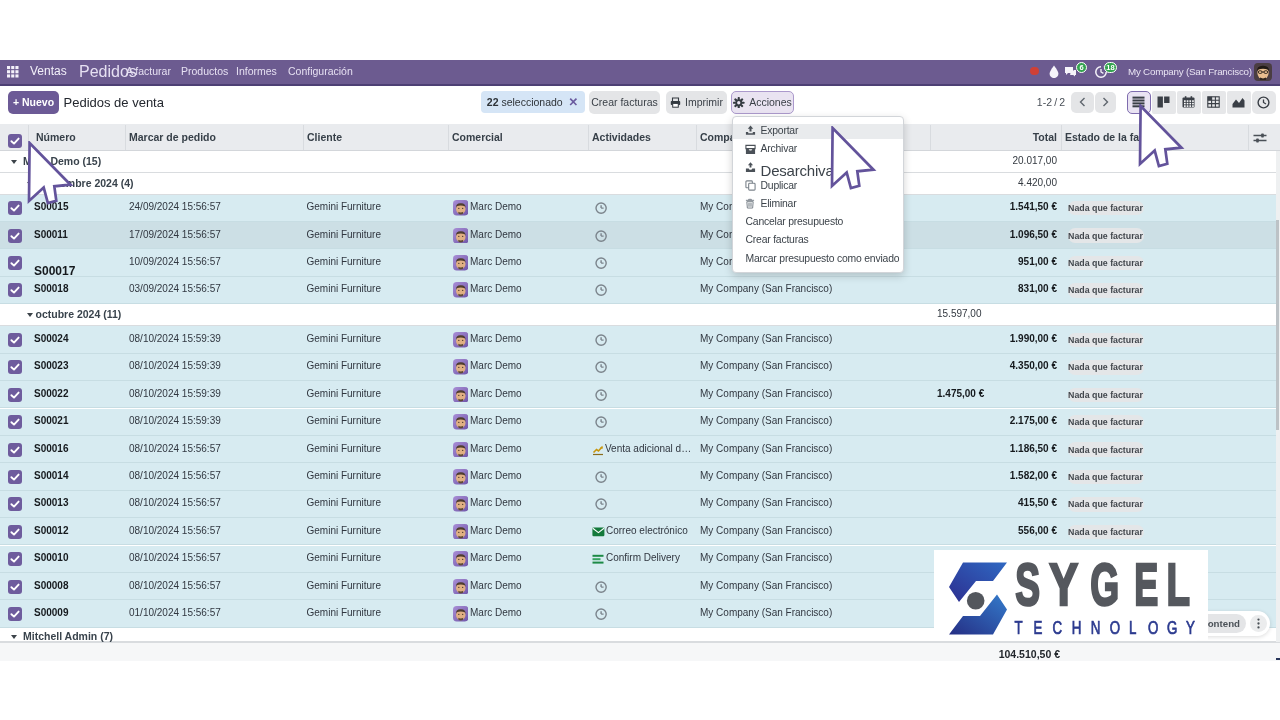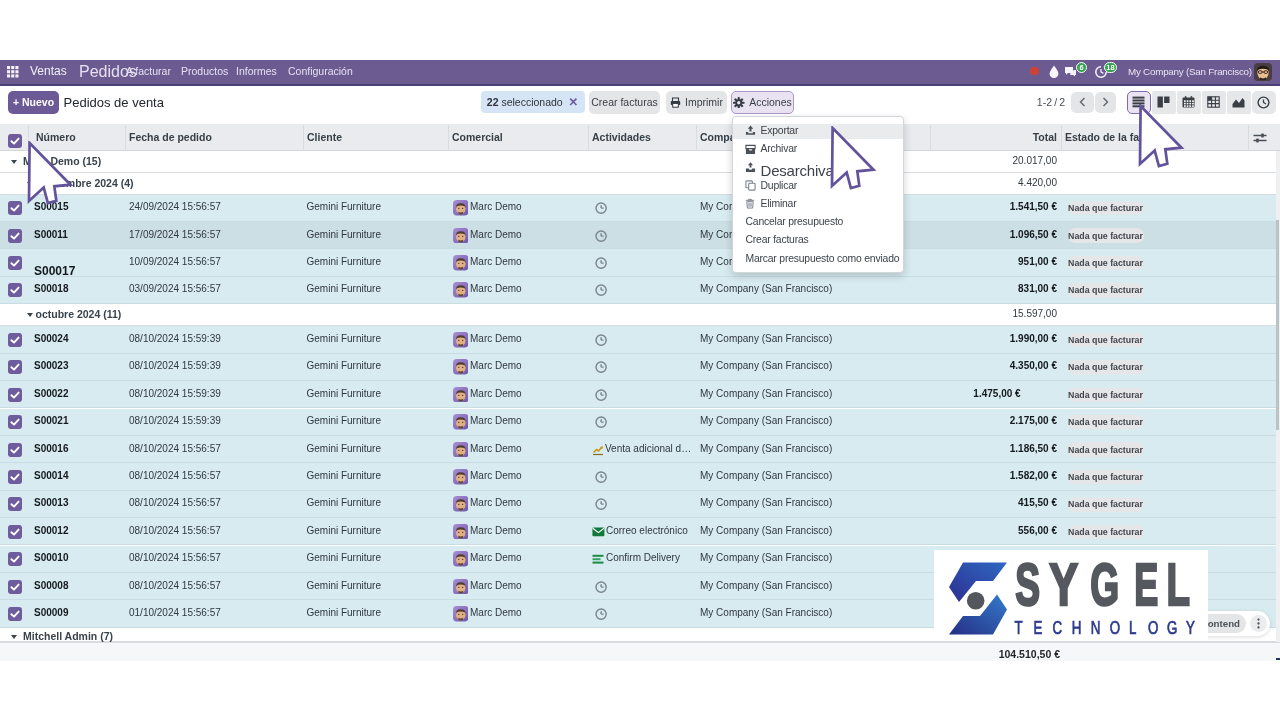--- a/index.html
+++ b/index.html
@@ -145,21 +145,21 @@
           <path d="M6.5,3.4 L6.5,6.5 L9,8" fill="none" stroke="#3a3f46" stroke-width="1.3"></path>
         </svg>
       </div>
 <div class="abs" style="left:0;top:124px;width:1280px;height:27px;background:#e9ebee;border-bottom:1px solid #d3d6da"></div>
 <div class="abs" style="left:8px;top:133.5px;width:14px;height:14px;background:#6e5c9d;border-radius:3px">
         <svg width="14" height="14" viewBox="0 0 14 14">
           <path d="M3.4,7.2 L6,9.6 L10.6,4.6" fill="none" stroke="#fff" stroke-width="1.9" stroke-linecap="round" stroke-linejoin="round"></path>
         </svg>
       </div>
 <div class="abs" style="left:36px;top:124px;height:27px;line-height:27px;font-size:10.5px;font-weight:700;color:#374049">Número</div>
-<div class="abs" style="left:129px;top:124px;height:27px;line-height:27px;font-size:10.5px;font-weight:700;color:#374049">Fecha de pedido</div>
+<div class="abs" style="left:129px;top:124px;height:27px;line-height:27px;font-size:10.5px;font-weight:700;color:#374049">Marcar de pedido</div>
 <div class="abs" style="left:307px;top:124px;height:20px;line-height:27px;font-size:10.5px;font-weight:700;color:#374049">Cliente</div>
 <div class="abs" style="left:452px;top:124px;height:27px;line-height:27px;font-size:10.5px;font-weight:700;color:#374049">Comercial</div>
 <div class="abs" style="left:592px;top:124px;height:27px;line-height:27px;font-size:10.5px;font-weight:700;color:#374049">Actividades</div>
 <div class="abs" style="left:700px;top:124px;height:27px;line-height:27px;font-size:10.5px;font-weight:700;color:#374049">Compañía</div>
 <div class="abs" style="left:1065px;top:124px;height:27px;line-height:27px;font-size:10.5px;font-weight:700;color:#374049">Estado de la factura</div>
 <div class="abs" style="left:977px;top:124px;width:80px;height:27px;line-height:27px;text-align:right;font-size:10.5px;font-weight:700;color:#374049">Total</div>
 <div class="abs" style="left:28px;top:125px;width:1px;height:25px;background:#d8dbdf"></div>
 <div class="abs" style="left:125px;top:125px;width:1px;height:25px;background:#d8dbdf"></div>
 <div class="abs" style="left:303px;top:125px;width:1px;height:25px;background:#d8dbdf"></div>
 <div class="abs" style="left:448px;top:125px;width:1px;height:25px;background:#d8dbdf"></div>
@@ -177,21 +177,21 @@
 <div class="abs" style="left:11px;top:159.8px;width:0;height:0;border-left:3.5px solid transparent;border-right:3.5px solid transparent;border-top:4.4px solid #3c4349"></div>
 <div class="abs" style="left:23px;top:155.0px;font-size:10.5px;font-weight:600;color:#39434c">Marc Demo (15)</div>
 <div class="abs" style="left:937px;top:155.0px;width:120px;text-align:right;font-size:10px;font-weight:500;color:#333940">20.017,00</div>
 <div class="abs" style="left:0;top:173.0px;width:1275.5px;height:21.5px;background:#fff;border-bottom:1px solid #d9dcdf"></div>
 <div class="abs" style="left:27px;top:181.6px;width:0;height:0;border-left:3.5px solid transparent;border-right:3.5px solid transparent;border-top:4.4px solid #3c4349"></div>
 <div class="abs" style="left:35.5px;top:176.8px;font-size:10.5px;font-weight:600;color:#39434c">septiembre 2024 (4)</div>
 <div class="abs" style="left:937px;top:176.8px;width:120px;text-align:right;font-size:10px;font-weight:500;color:#333940">4.420,00</div>
 <div class="abs" style="left:0;top:304.1px;width:1275.5px;height:22.2px;background:#fff;border-bottom:1px solid #d9dcdf"></div>
 <div class="abs" style="left:27px;top:313.0px;width:0;height:0;border-left:3.5px solid transparent;border-right:3.5px solid transparent;border-top:4.4px solid #3c4349"></div>
 <div class="abs" style="left:35.5px;top:308.2px;font-size:10.5px;font-weight:600;color:#39434c">octubre 2024 (11)</div>
-<div class="abs" style="left:937px;top:308.2px;width:120px;text-align:right;font-size:10px;font-weight:500;color:#333940">15.597,00</div>
+<div class="abs" style="left:937px;top:308.2px;width:120px;font-size:10px;font-weight:500;color:#333940">15.597,00</div>
 <div class="abs" style="left:0;top:627.7px;width:1275.5px;height:14.6px;background:#fff;border-bottom:1px solid #d9dcdf"></div>
 <div class="abs" style="left:11px;top:634.8px;width:0;height:0;border-left:3.5px solid transparent;border-right:3.5px solid transparent;border-top:4.4px solid #3c4349"></div>
 <div class="abs" style="left:23px;top:630.0px;font-size:10.5px;font-weight:600;color:#39434c">Mitchell Admin (7)</div>
 <div class="abs" style="left:0;top:194.5px;width:1275.5px;height:27.4px;background:#d7ebf1;border-bottom:1px solid #c7dde3"></div>
 <div class="abs" style="left:8px;top:201.2px;width:14px;height:14px;background:#6e5c9d;border-radius:3px">
         <svg width="14" height="14" viewBox="0 0 14 14">
           <path d="M3.4,7.2 L6,9.6 L10.6,4.6" fill="none" stroke="#fff" stroke-width="1.9" stroke-linecap="round" stroke-linejoin="round"></path>
         </svg>
       </div>
 <div class="abs" style="left:34px;top:201.2px;font-size:10px;font-weight:700;color:#15191d">S00015</div>
@@ -360,21 +360,21 @@
         <path d="M5.4,12.2 Q8,13.8 10.6,12.2 L10.2,14.4 Q8,15.4 5.8,14.4 Z" fill="#5d4937"></path>
         <circle cx="6" cy="8.6" r="0.7" fill="#3a2d22"></circle>
         <circle cx="10" cy="8.6" r="0.7" fill="#3a2d22"></circle>
       </svg>
 <div class="abs" style="left:470px;top:387.8px;font-size:10px;color:#313740">Marc Demo</div>
 <svg class="abs" style="left:594.9px;top:388.7px" width="12" height="12" viewBox="0 0 12 12">
         <circle cx="6.1" cy="6.1" r="5.1" fill="none" stroke="#7b848c" stroke-width="1.4"></circle>
         <path d="M6.1,6.1 L6.1,3.3 M6.1,6.1 L8.6,6.1" stroke="#7b848c" stroke-width="1.4" fill="none"></path>
       </svg>
 <div class="abs" style="left:700px;top:387.8px;font-size:10px;color:#313740">My Company (San Francisco)</div>
-<div class="abs" style="left:937px;top:387.8px;width:120px;text-align:center;font-size:10px;font-weight:700;color:#15191d">1.475,00&nbsp;€</div>
+<div class="abs" style="left:937px;top:387.8px;width:120px;text-align:left;font-size:10px;font-weight:700;color:#15191d">1.475,00&nbsp;€</div>
 <div class="abs" style="left:1067.5px;top:387.6px;width:76px;height:14.5px;background:#e4e6e8;border-radius:7.25px;display:flex;align-items:center;justify-content:center;font-size:8.8px;font-weight:700;color:#42474d;white-space:nowrap">Nada que facturar</div>
 <div class="abs" style="left:0;top:408.5px;width:1275.5px;height:27.4px;background:#d7ebf1;border-bottom:1px solid #c7dde3"></div>
 <div class="abs" style="left:8px;top:415.2px;width:14px;height:14px;background:#6e5c9d;border-radius:3px">
         <svg width="14" height="14" viewBox="0 0 14 14">
           <path d="M3.4,7.2 L6,9.6 L10.6,4.6" fill="none" stroke="#fff" stroke-width="1.9" stroke-linecap="round" stroke-linejoin="round"></path>
         </svg>
       </div>
 <div class="abs" style="left:34px;top:415.2px;font-size:10px;font-weight:700;color:#15191d">S00021</div>
 <div class="abs" style="left:129px;top:415.2px;font-size:10px;color:#313740">08/10/2024 15:59:39</div>
 <div class="abs" style="left:306.5px;top:415.2px;font-size:10px;color:#313740">Gemini Furniture</div>

